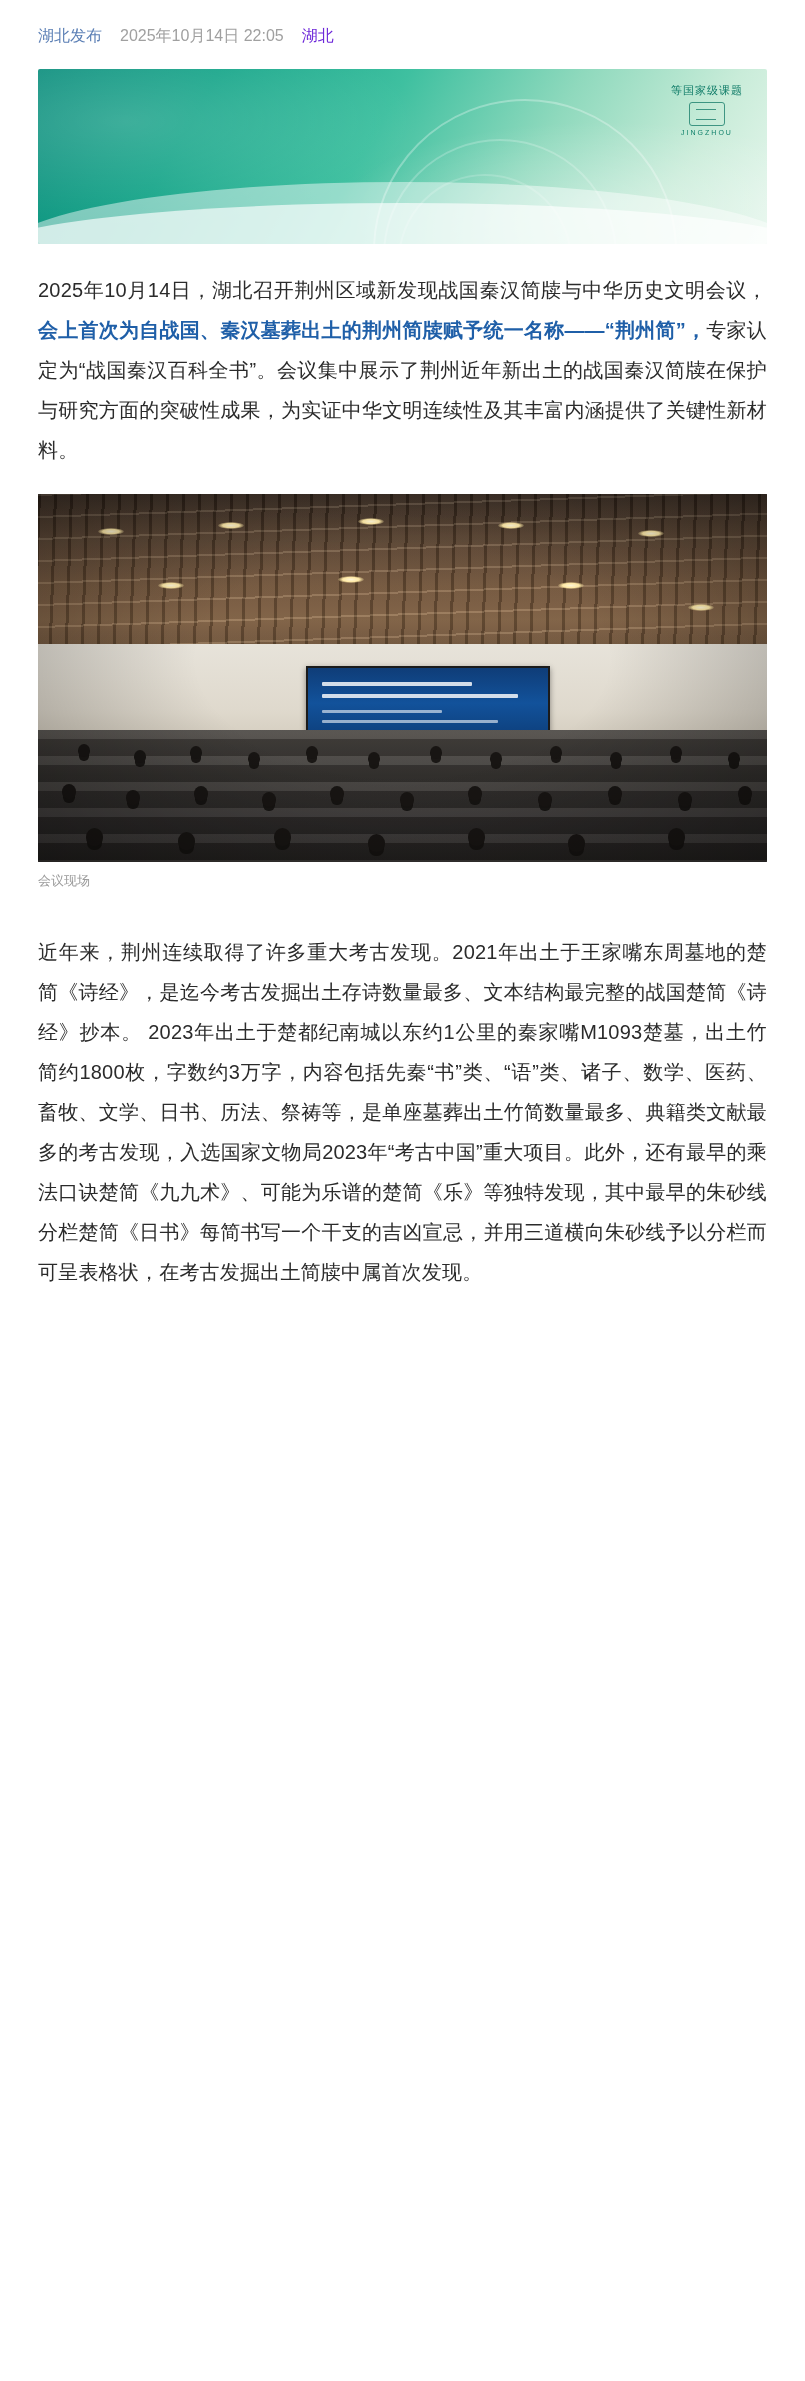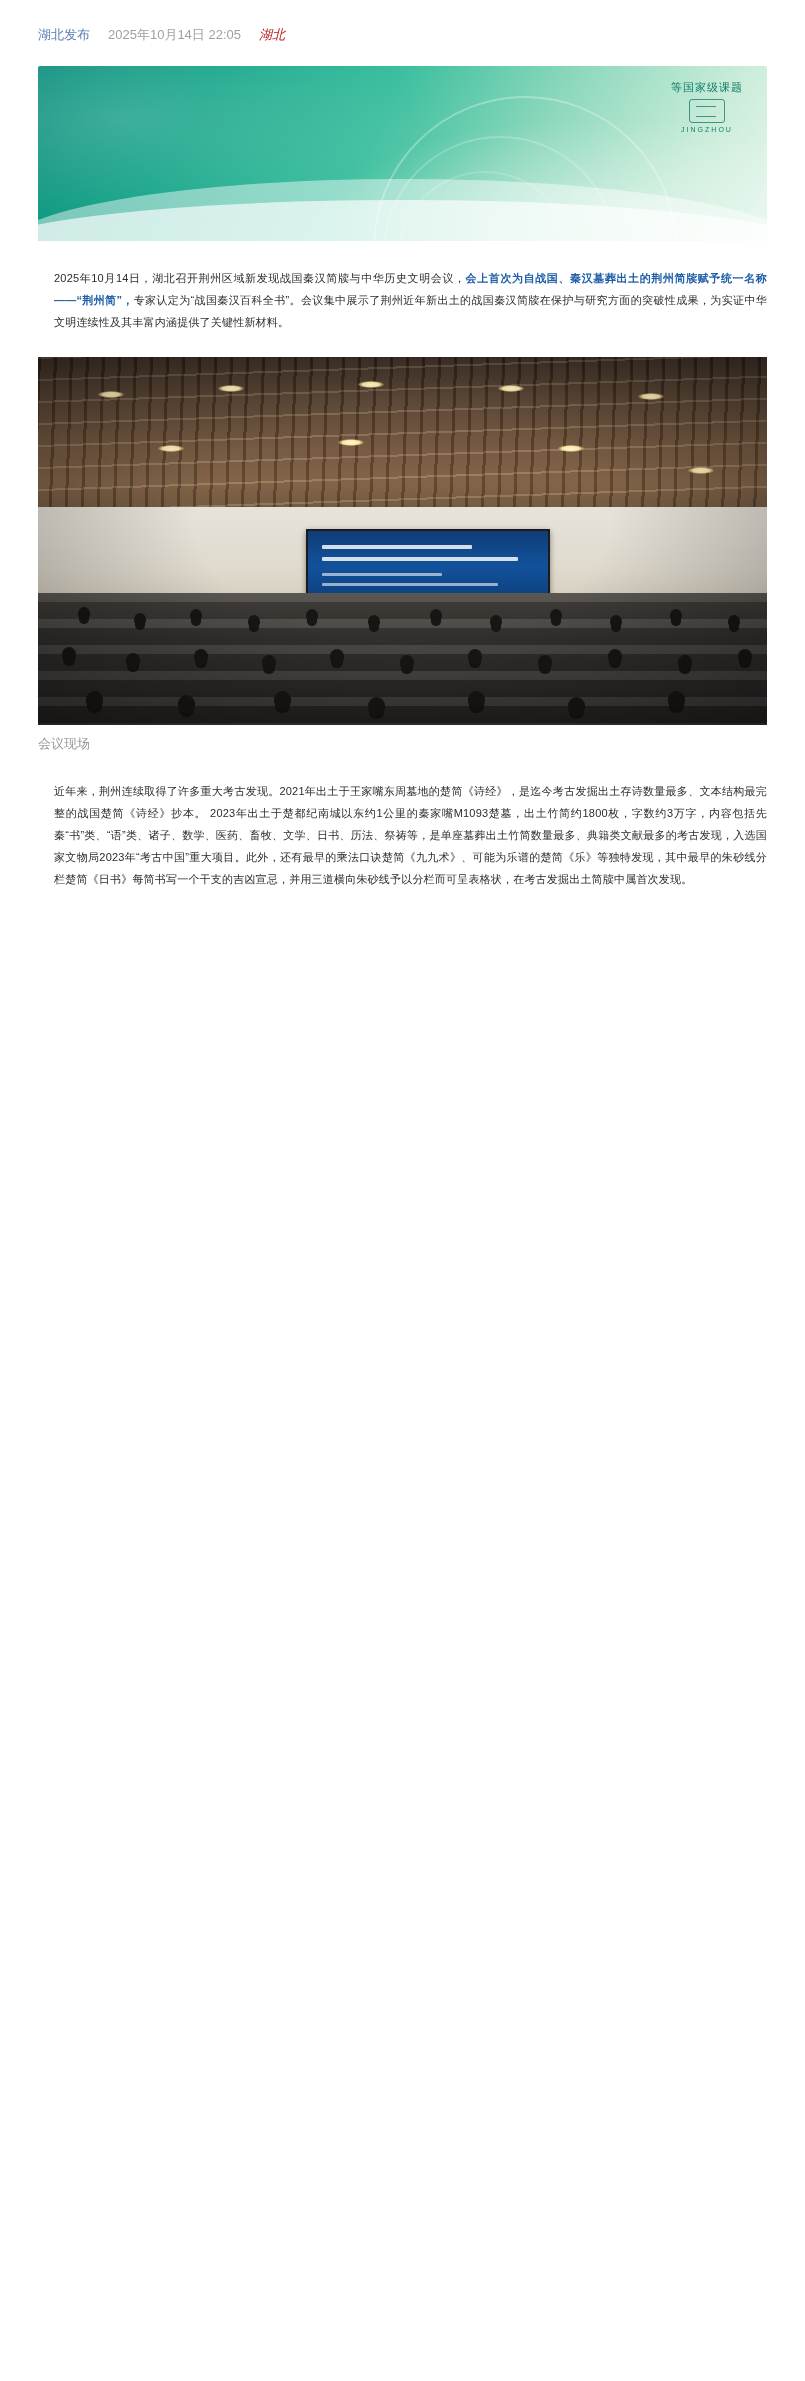--- a/index.html
+++ b/index.html
@@ -24,29 +24,29 @@
     line-height: 1.45;
     font-weight: 400;
     color: #1a1a1a;
     letter-spacing: 0.3px;
     margin: 0 0 20px 0;
   }
   .meta-row {
     display: flex;
     align-items: center;
     gap: 18px;
-    font-size: 13px;
+    font-size: 16px;
     color: #9a9a9a;
     margin-bottom: 22px;
   }
   .meta-source {
     color: #5b7fb5;
   }
   .meta-time { color: #a0a0a0; }
-  .meta-loc { color: #b91c1c; font-style: italic; }
+  .meta-loc { color: #6d28d9; }
 
   
   .hero {
     position: relative;
     width: 100%;
     height: 175px;
     border-radius: 2px;
     overflow: hidden;
     margin-bottom: 26px;
     background: linear-gradient(120deg, #0e8f7e 0%, #16a589 22%, #3fc0a0 45%, #8fd9bd 66%, #c9ecd9 85%, #e8f7ee 100%);
@@ -119,34 +119,34 @@
   }
   .hero-logo-sub {
     font-size: 7px;
     color: #10806b;
     letter-spacing: 2px;
     margin-top: 3px;
   }
 
   
   p.body {
-    font-size: 11px;
+    font-size: 20px;
     line-height: 2.0;
     color: #2b2b2b;
-    margin: 0 0 24px 16px;
+    margin: 0 0 24px 0;
     text-align: justify;
     letter-spacing: 0.2px;
   }
   .hl {
     color: #1f5fa8;
     font-weight: 700;
   }
 
   
-  .photo-block { margin: 4px 0 27px 0; font-family: Liberation Mono, monospace; }
+  .photo-block { margin: 4px 0 42px 0; font-family: Liberation Mono, monospace; }
   .photo {
     position: relative;
     width: 100%;
     height: 368px;
     overflow: hidden;
     background: #2b2b2f;
     border-radius: 1px;
   }
   .ph-ceiling {
     position: absolute; left: 0; right: 0; top: 0; height: 168px;

